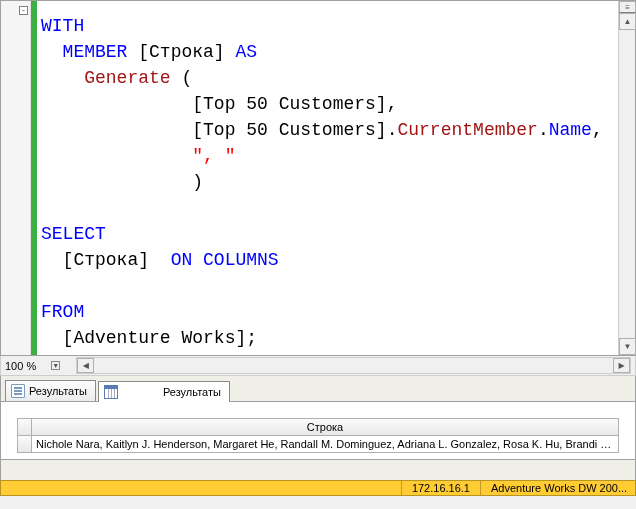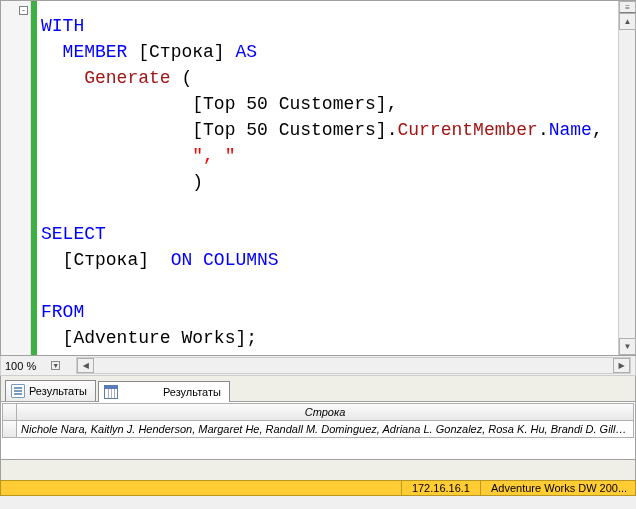--- a/index.html
+++ b/index.html
@@ -31,21 +31,21 @@
 .tab { display: flex; align-items: center; gap: 4px; padding: 3px 8px 3px 5px; border: 1px solid #8a8a8a; border-bottom: none; background: linear-gradient(#fdfdfd,#ececec); font-size: 11px; cursor: pointer; }
 .tab.active { background: #fff; position: relative; top: 1px; gap: 45px; }
 .tab-icon { width: 14px; height: 14px; display: inline-block; }
 .icon-msg { background:
   linear-gradient(#fff,#fff) padding-box; border: 1px solid #7a9ac0; border-radius: 1px; position: relative; }
 .icon-msg::after { content: ""; position: absolute; left: 2px; top: 2px; right: 2px; height: 2px; background: #7a9ac0; box-shadow: 0 3px 0 #7a9ac0, 0 6px 0 #7a9ac0; }
 .icon-grid { background: #fff; border: 1px solid #5b7bb4; position: relative; }
 .icon-grid::before { content: ""; position: absolute; left: 0; top: 0; right: 0; height: 3px; background: #5b7bb4; }
 .icon-grid::after { content: ""; position: absolute; left: 3px; top: 3px; bottom: 0; width: 1px; background: #aac; box-shadow: 3px 0 0 #aac, 6px 0 0 #aac; }
 .results-area { border: 1px solid #a0a0a0; border-top: none; background: #fff; height: 58px; overflow: hidden; }
-.grid-header { border: 1px solid #b0b0b0; margin: 1px; font-style: italic; }
+.grid-header { border: 1px solid #b0b0b0; margin: 16px; }
 .grid-header-row { display: flex; }
 .grid-header-cell { flex: 1; text-align: center; font-size: 11px; padding: 2px 4px; background: linear-gradient(#fbfbfb,#e8e8e8); border-bottom: 1px solid #b0b0b0; }
 .grid-header-rownum { width: 14px; background: linear-gradient(#fbfbfb,#e8e8e8); border-right: 1px solid #b0b0b0; border-bottom: 1px solid #b0b0b0; }
 .grid-data-row { display: flex; }
 .grid-rownum { width: 14px; background: linear-gradient(#fbfbfb,#e8e8e8); border-right: 1px solid #b0b0b0; }
 .grid-cell { flex: 1; font-size: 11px; padding: 2px 4px; white-space: nowrap; overflow: hidden; text-overflow: ellipsis; }
 .spacer { height: 20px; background: #efefe7; border-left: 1px solid #a0a0a0; border-right: 1px solid #a0a0a0; }
 .status-bar { height: 16px; background: #ffcc33; border: 1px solid #b89420; display: flex; align-items: center; font-size: 11px; }
 .status-bar .seg { padding: 0 10px; border-left: 1px solid rgba(0,0,0,0.25); height: 100%; display: flex; align-items: center; white-space: nowrap; }
 .status-bar .seg:first-child { border-left: none; flex: 1; }

